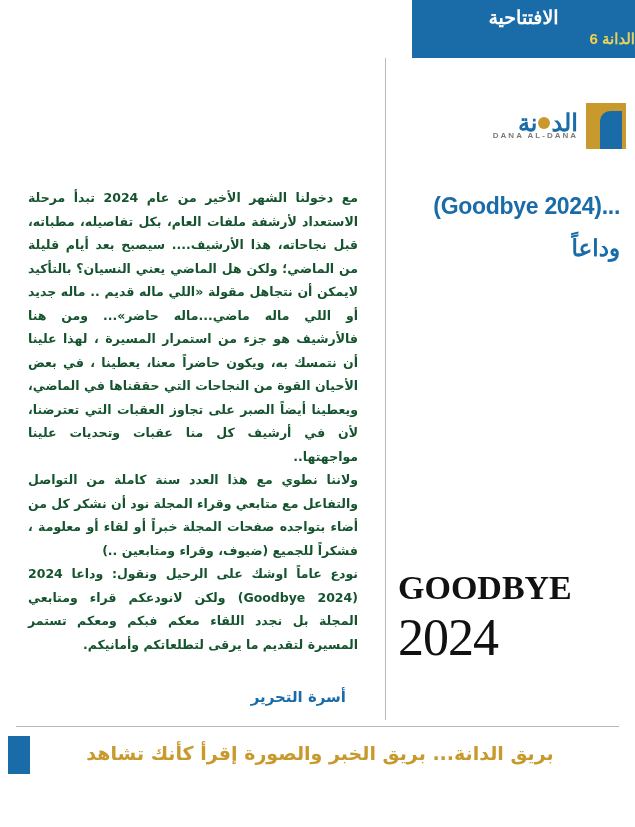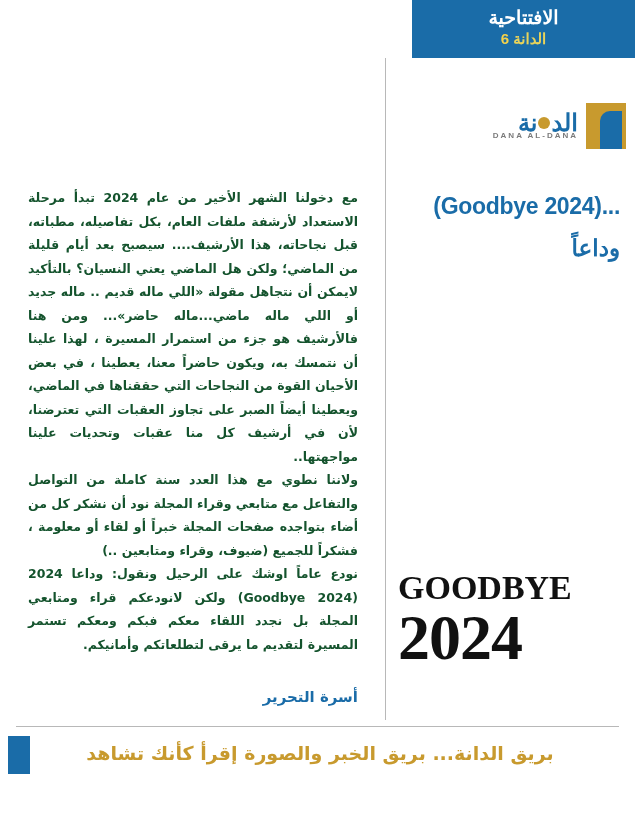--- a/index.html
+++ b/index.html
@@ -36,21 +36,21 @@
     font-size: 19px;
     font-weight: bold;
     letter-spacing: -0.5px;
     direction: rtl;
   }
   .top-bar-sub {
     position: absolute;
     top: 30px;
     left: 0;
     width: 223px;
-    text-align: center;
+    text-align: right;
     color: #e8d35a;
     font-size: 15px;
     font-weight: bold;
     direction: rtl;
   }
   .top-bar-sub .pagenum { color: #f5d24a; }
 
   
   .logo-wrap {
     position: absolute;
@@ -149,22 +149,22 @@
   }
   .goodbye-word {
     font-family: "Liberation Serif", serif;
     font-size: 34px;
     font-weight: bold;
     letter-spacing: 0px;
     line-height: 36px;
   }
   .goodbye-year {
     font-family: "Liberation Serif", serif;
-    font-size: 64px;
-    font-weight: bold;
+    font-size: 52px;
+    font-weight: normal;
     line-height: 68px;
     letter-spacing: -1px;
     margin-top: -2px;
   }
 
   
   .article {
     position: absolute;
     top: 186px;
     left: 28px;
@@ -175,21 +175,21 @@
     font-size: 12.5px;
     line-height: 23.5px;
     font-weight: bold;
     font-family: "DejaVu Sans", sans-serif;
   }
   .article p { margin-bottom: 0; }
 
   .signature {
     position: absolute;
     top: 688px;
-    left: 28px;
+    left: 16px;
     width: 330px;
     direction: rtl;
     text-align: right;
     color: #1a6ca8;
     font-size: 15px;
     font-weight: bold;
     font-family: "DejaVu Sans", sans-serif;
   }
 
   

